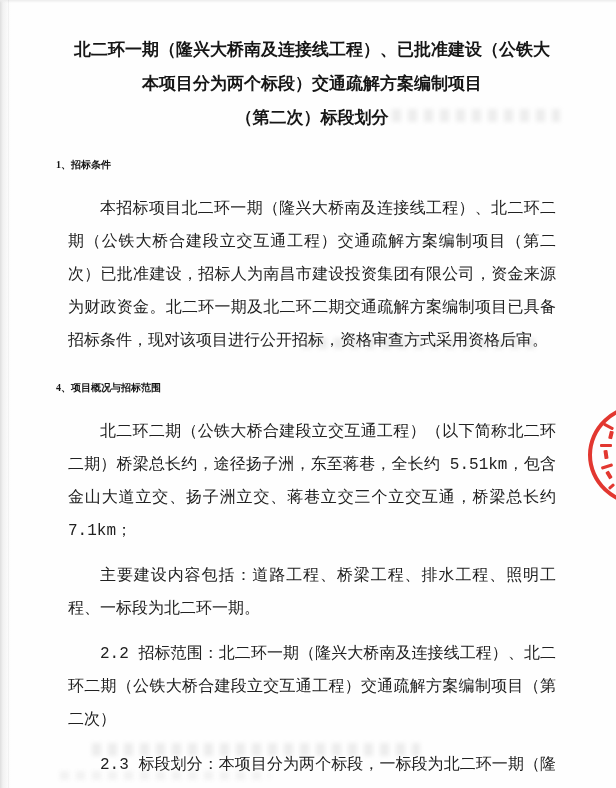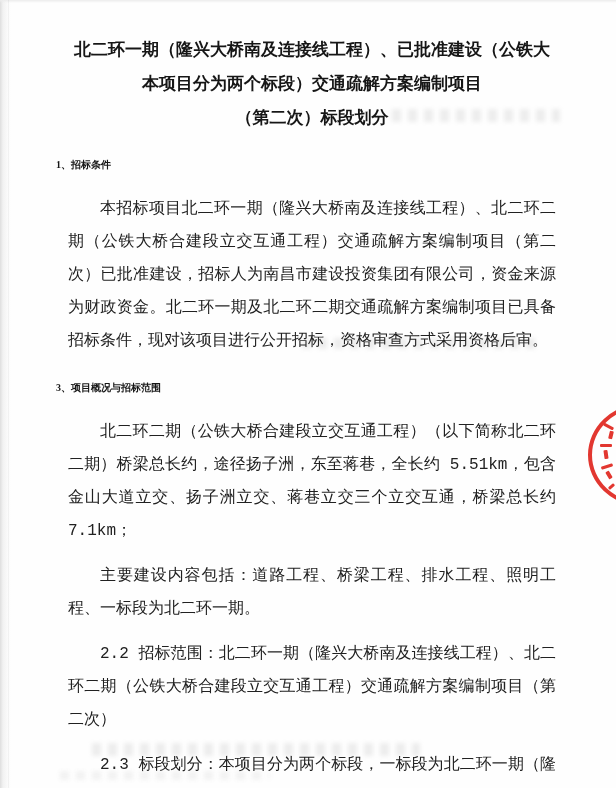--- a/index.html
+++ b/index.html
@@ -95,21 +95,21 @@
 
     <div class="title-block">
       <div>北二环一期（隆兴大桥南及连接线工程）、已批准建设（公铁大</div>
       <div>本项目分为两个标段）交通疏解方案编制项目</div>
       <div>（第二次）标段划分</div>
     </div>
 
     <div class="section-heading">1、招标条件</div>
     <p class="para">本招标项目北二环一期（隆兴大桥南及连接线工程）、北二环二期（公铁大桥合建段立交互通工程）交通疏解方案编制项目（第二次）已批准建设，招标人为南昌市建设投资集团有限公司，资金来源为财政资金。北二环一期及北二环二期交通疏解方案编制项目已具备招标条件，现对该项目进行公开招标，资格审查方式采用资格后审。</p>
 
-    <div class="section-heading">3、项目概况与招标范围</div>
+    <div class="section-heading">4、项目概况与招标范围</div>
     <p class="para">北二环二期（公铁大桥合建段立交互通工程）（以下简称北二环二期）桥梁总长约，途径扬子洲，东至蒋巷，全长约 5.51km，包含金山大道立交、扬子洲立交、蒋巷立交三个立交互通，桥梁总长约 7.1km；</p>
     <p class="para">主要建设内容包括：道路工程、桥梁工程、排水工程、照明工程、一标段为北二环一期。</p>
     <p class="para">2.2 招标范围：北二环一期（隆兴大桥南及连接线工程）、北二环二期（公铁大桥合建段立交互通工程）交通疏解方案编制项目（第二次）</p>
     <p class="para">2.3 标段划分：本项目分为两个标段，一标段为北二环一期（隆兴大桥</p>
 
   </div>
 
   <div class="stamp">
     <span class="mark m1"></span>
     <span class="mark m2"></span>

